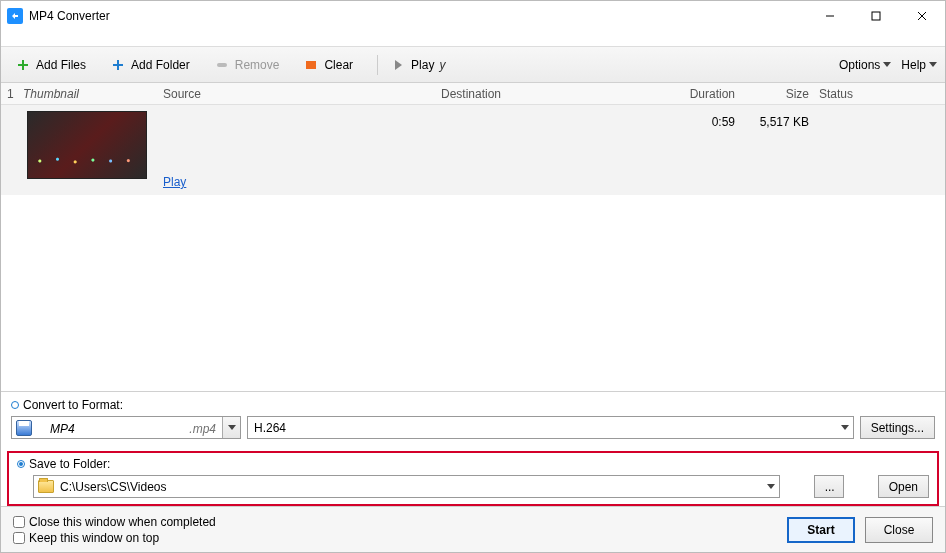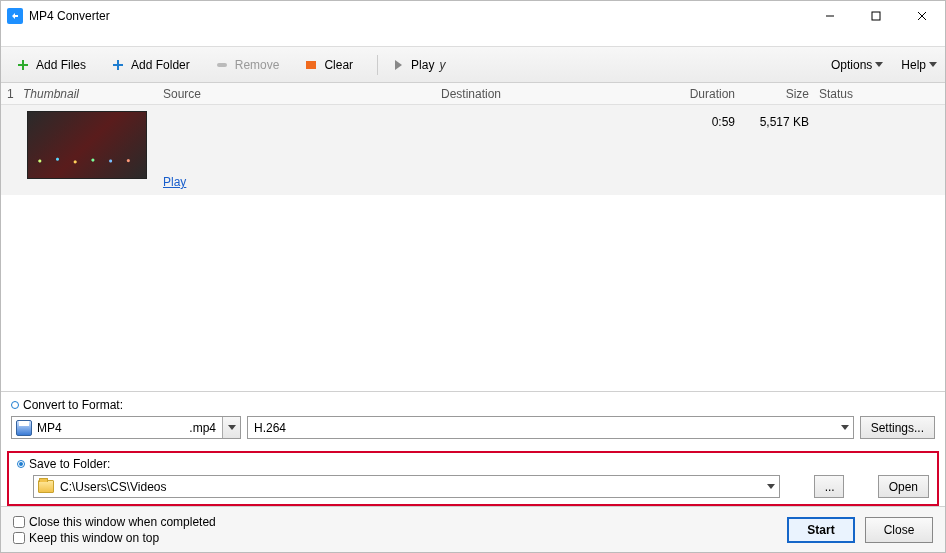--- a/index.html
+++ b/index.html
@@ -12,21 +12,21 @@
   .titlebar .title { flex: 1; font-size: 12px; }
   .winbtn { width: 46px; height: 30px; display: flex; align-items: center; justify-content: center; cursor: default; }
   .winbtn svg { width: 10px; height: 10px; stroke: #000; stroke-width: 1; fill: none; }
   
   
   .toolbar { height: 36px; background: linear-gradient(#f7f7f7,#ececec); border-bottom:1px solid #d0d0d0; display:flex; align-items:center; padding: 0 8px; }
   .tbtn { display:flex; align-items:center; gap:5px; padding:3px 6px; margin-right:12px; cursor:default; }
   .tbtn.disabled { color:#999; }
   .tbtn .ico { width:16px; height:16px; display:inline-flex; align-items:center; justify-content:center; }
   .sep { width:1px; height:20px; background:#ccc; margin:0 6px; }
-  .toolbar-right { margin-left:auto; display:flex; align-items:center; gap:18px; }
+  .toolbar-right { margin-left:auto; display:flex; align-items:center; gap:10px; }
   .drop { display:flex; align-items:center; gap:3px; cursor:default; }
   
   
   .list-header { height:22px; background:#f8f8f8; border-bottom:1px solid #e0e0e0; display:flex; align-items:center; padding:0 6px; color:#555; font-size:12px; }
   .col-idx { width:16px; }
   .col-thumb { width:140px;font-style:italic; }
   .col-src { flex:1; }
   .col-dest { width:230px; }
   .col-dur { width:64px; text-align:right; }
   .col-size { width:74px; text-align:right; }
@@ -48,22 +48,22 @@
   .row .col-dest-wrap { width:230px; }
   .row .col-dur, .row .col-size { padding-top:4px; }
   
   .list-area { flex:1; background:#fff; overflow:auto; }
   
   
   .panel { border-top:1px solid #d0d0d0; padding:6px 10px 8px; }
   .panel-label { font-size:12px; margin-bottom:4px; display:flex; align-items:center; gap:4px; }
   .panel-row { display:flex; align-items:center; gap:6px; }
   .fmt-select { display:flex; align-items:center; border:1px solid #999; height:23px; background:#fff; }
-  .fmt-main { width:210px; display:flex; align-items:center; padding:0 4px; gap:5px; position:relative; }
-  .fmt-ext { color:#000000; margin-left:auto; margin-right:2px; }
+  .fmt-main { width:210px; display:flex; align-items:flex-end; padding:0 4px; gap:18px; position:relative;font-style:italic; }
+  .fmt-ext { color:#737373; margin-left:auto; margin-right:2px; }
   .dd-btn { width:18px; height:21px; border-left:1px solid #aaa; display:flex; align-items:center; justify-content:center; background:linear-gradient(#f7f7f7,#e6e6e6); }
   .codec { flex:1; border:1px solid #999; height:23px; display:flex; align-items:center; padding:0 6px; position:relative; background:#fff; }
   .codec .dd-caret { position:absolute; right:4px; }
   .btn { border:1px solid #999; background:linear-gradient(#f7f7f7,#e6e6e6); height:23px; padding:0 10px; display:flex; align-items:center; cursor:default; }
   
   .save-box { border:2px solid #d4002a; padding:4px 8px 6px; margin:4px 6px 0; }
   .folder-input { flex:1; border:1px solid #999; height:23px; display:flex; align-items:center; padding:0 4px; gap:6px; background:#fff; }
   .folder-ico { width:16px; height:13px; background:linear-gradient(#ffe79a,#f1c24b); border:1px solid #c9a22e; border-radius:1px; position:relative; }
   .folder-ico::before { content:""; position:absolute; top:-3px; left:0; width:7px; height:3px; background:#f1c24b; border:1px solid #c9a22e; border-bottom:none; border-radius:1px 1px 0 0; }
   .browse-btn { width:30px; }

